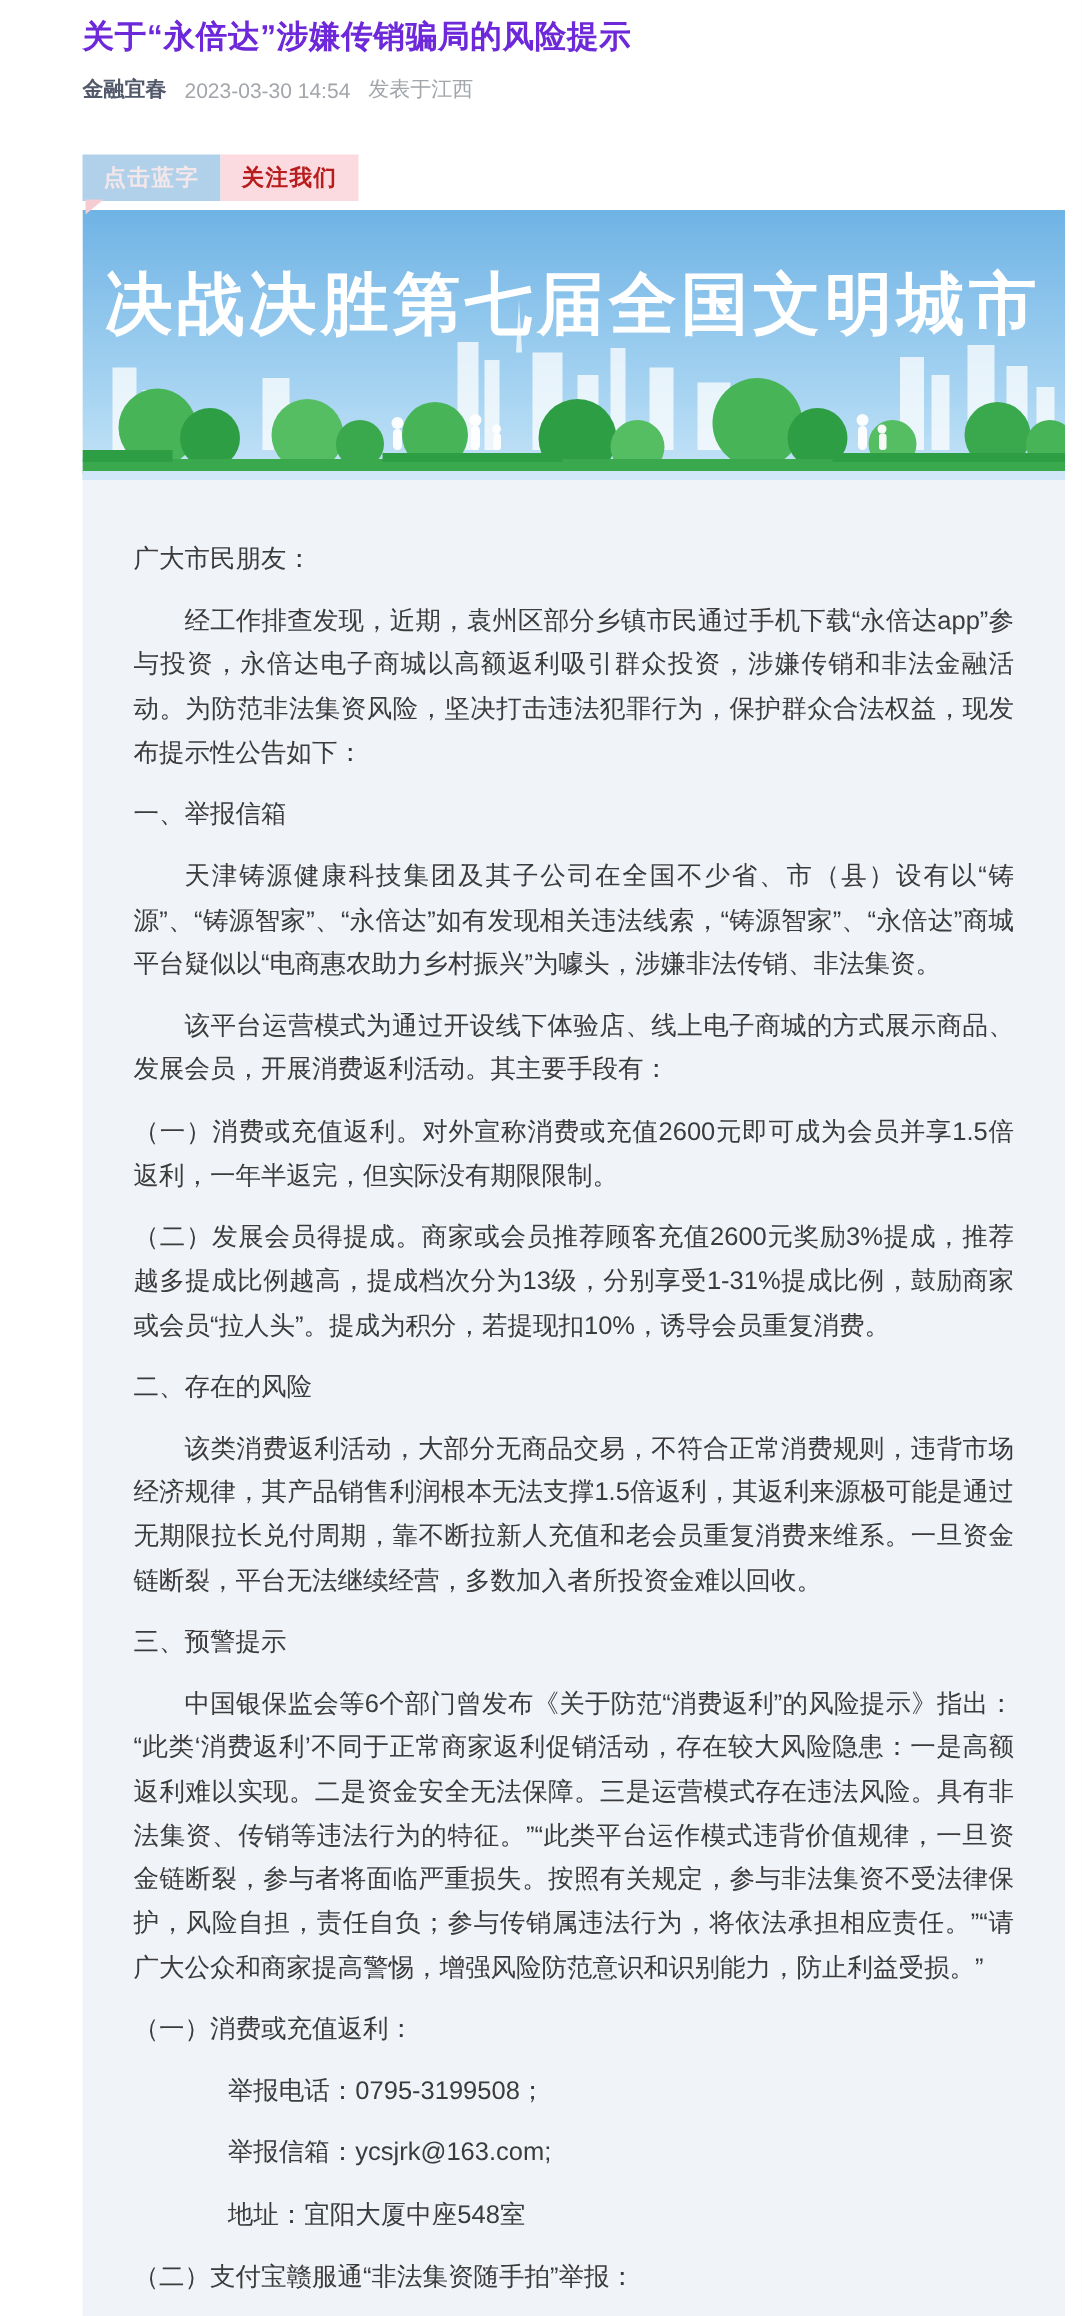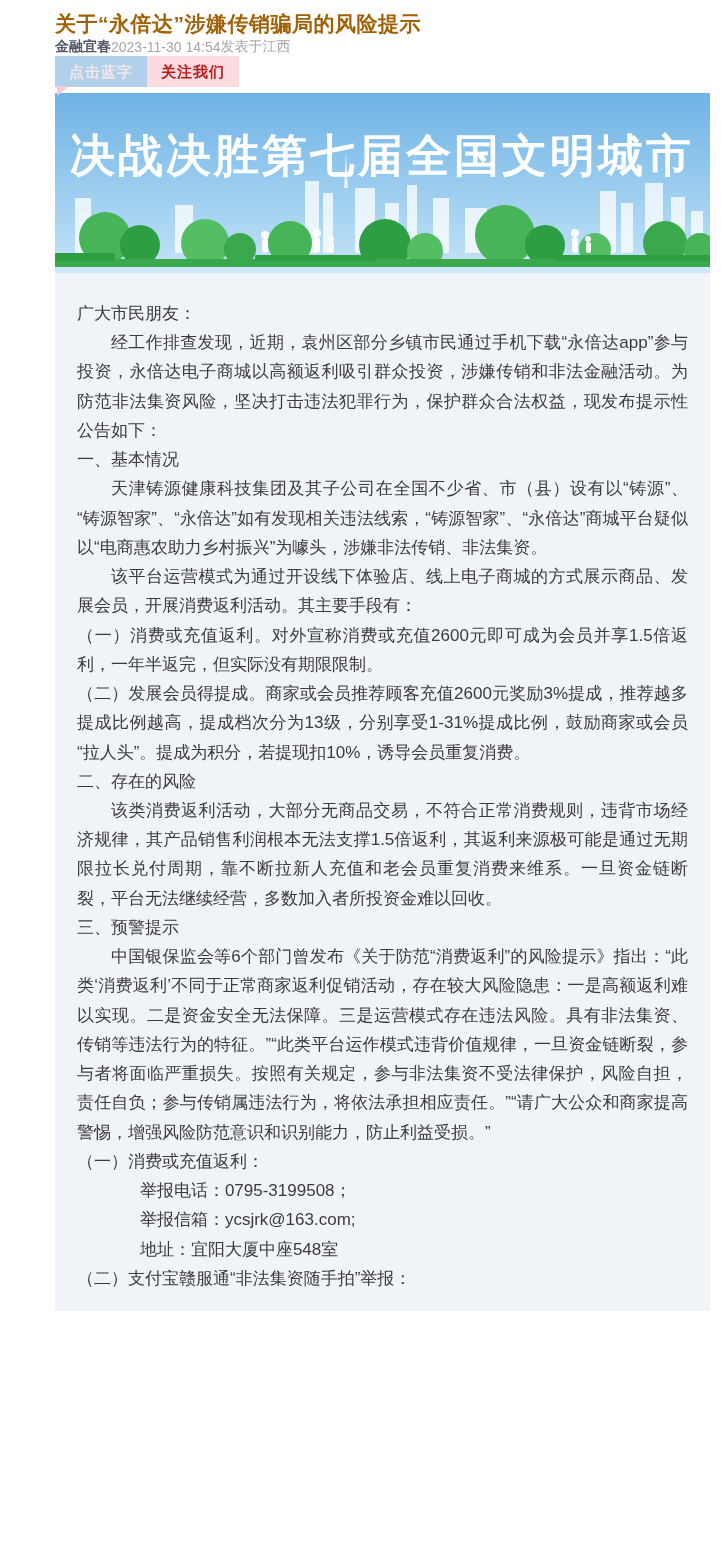--- a/index.html
+++ b/index.html
@@ -1,51 +1,51 @@
 <!DOCTYPE html>
 <html lang="zh"><head>
 <meta charset="utf-8">
 <style>
   * { margin:0; padding:0; box-sizing:border-box; }
   html,body { background:#ffffff; font-family:"Liberation Sans","DejaVu Sans",sans-serif; }
   body { width:721px; min-height:1544px; margin:0 auto; position:relative; }
 
   
   .header { padding:10px 10px 0 55px; }
-  .article-title { font-size:21px; font-weight:bold; color:#a16207; letter-spacing:0.5px; }
-  .byline { font-size:14px; display:flex; align-items:center; }
+  .article-title { font-size:21px; font-weight:bold; color:#6d28d9; letter-spacing:0.5px; }
+  .byline { margin-top:13px; font-size:14px; display:flex; align-items:center; gap:12px; }
   .account-name { color:#51596b; font-weight:bold; }
   .pub-meta { color:#a2a6ab; }
 
-  .chips { display:flex; position:relative; width:max-content; }
+  .chips { margin-top:34px; display:flex; position:relative; width:max-content; }
   .chip { height:31px; line-height:31px; padding:0 14px; font-size:15px; font-weight:bold; }
   .chip-blue { background:#b1d0ea; color:#f3e7ea; letter-spacing:1px; }
   .chip-pink { background:#fbdbdf; color:#b91c1c; letter-spacing:1px; }
   .chip-tail { position:absolute; left:2px; bottom:-9px; width:0; height:0;
     border-left:12px solid #f6ccd3; border-bottom:10px solid transparent; }
 
   
   .card { margin:6px 11px 0 55px; background:#f0f3f8; padding-bottom:18px; }
 
   
   .banner { width:100%; height:180px; display:block; }
 
   .card-inner { padding:26px 22px 0 22px; font-size:17px; color:#3b3b3b; line-height:1.72; text-align:justify; }
-  .card-inner p { margin:0; }
+  .card-inner p { margin:12px; }
   p.indent { text-indent:2em; }
   p.sub { padding-left:3.7em; }
 </style>
 </head>
 <body>
 
 <div class="header">
   <h1 class="article-title">关于“永倍达”涉嫌传销骗局的风险提示</h1>
   <div class="byline">
     <span class="account-name">金融宜春</span>
-    <span class="pub-meta">2023-11-30 14:54</span>
+    <span class="pub-meta">2023-03-30 14:54</span>
     <span class="pub-meta">发表于江西</span>
   </div>
   <div class="chips">
     <span class="chip chip-blue">点击蓝字</span>
     <span class="chip chip-pink">关注我们</span>
     <span class="chip-tail"></span>
   </div>
 </div>
 
 <div class="card">
@@ -110,21 +110,21 @@
       <circle cx="533" cy="146" r="3"></circle>
         <rect x="531" y="149" width="5" height="11" rx="2"></rect>
     </g>
     <rect x="0" y="174" width="655" height="6" fill="#cfe7f8"></rect>
     <text x="327" y="78" text-anchor="middle" font-size="45" font-weight="bold" fill="#ffffff" letter-spacing="3">决战决胜第七届全国文明城市</text>
   </svg>
 
   <div class="card-inner">
     <p>广大市民朋友：</p>
     <p class="indent">经工作排查发现，近期，袁州区部分乡镇市民通过手机下载“永倍达app”参与投资，永倍达电子商城以高额返利吸引群众投资，涉嫌传销和非法金融活动。为防范非法集资风险，坚决打击违法犯罪行为，保护群众合法权益，现发布提示性公告如下：</p>
-    <p>一、基本情况</p>
+    <p>一、举报信箱</p>
     <p class="indent">天津铸源健康科技集团及其子公司在全国不少省、市（县）设有以“铸源”、“铸源智家”、“永倍达”如有发现相关违法线索，“铸源智家”、“永倍达”商城平台疑似以“电商惠农助力乡村振兴”为噱头，涉嫌非法传销、非法集资。</p>
     <p class="indent">该平台运营模式为通过开设线下体验店、线上电子商城的方式展示商品、发展会员，开展消费返利活动。其主要手段有：</p>
     <p>（一）消费或充值返利。对外宣称消费或充值2600元即可成为会员并享1.5倍返利，一年半返完，但实际没有期限限制。</p>
     <p>（二）发展会员得提成。商家或会员推荐顾客充值2600元奖励3%提成，推荐越多提成比例越高，提成档次分为13级，分别享受1-31%提成比例，鼓励商家或会员“拉人头”。提成为积分，若提现扣10%，诱导会员重复消费。</p>
     <p>二、存在的风险</p>
     <p class="indent">该类消费返利活动，大部分无商品交易，不符合正常消费规则，违背市场经济规律，其产品销售利润根本无法支撑1.5倍返利，其返利来源极可能是通过无期限拉长兑付周期，靠不断拉新人充值和老会员重复消费来维系。一旦资金链断裂，平台无法继续经营，多数加入者所投资金难以回收。</p>
     <p>三、预警提示</p>
     <p class="indent">中国银保监会等6个部门曾发布《关于防范“消费返利”的风险提示》指出：“此类‘消费返利’不同于正常商家返利促销活动，存在较大风险隐患：一是高额返利难以实现。二是资金安全无法保障。三是运营模式存在违法风险。具有非法集资、传销等违法行为的特征。”“此类平台运作模式违背价值规律，一旦资金链断裂，参与者将面临严重损失。按照有关规定，参与非法集资不受法律保护，风险自担，责任自负；参与传销属违法行为，将依法承担相应责任。”“请广大公众和商家提高警惕，增强风险防范意识和识别能力，防止利益受损。”</p>
     <p>（一）消费或充值返利：</p>
     <p class="sub">举报电话：0795-3199508；</p>

